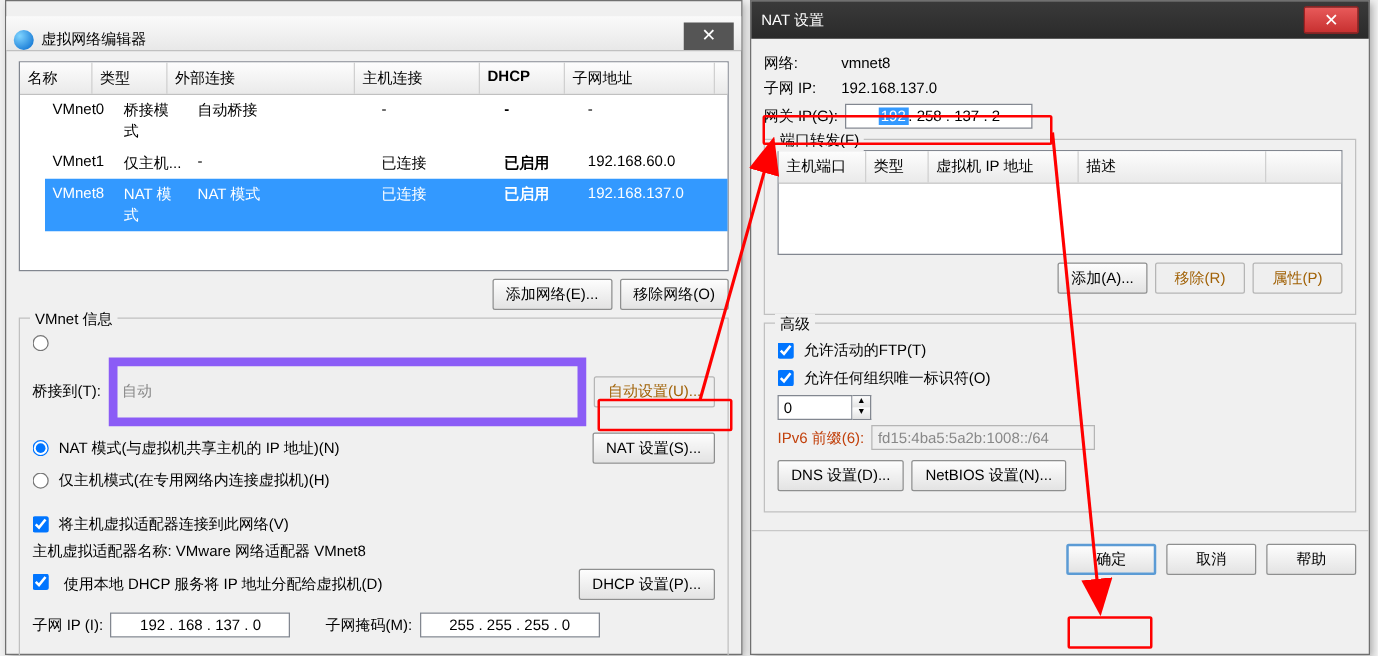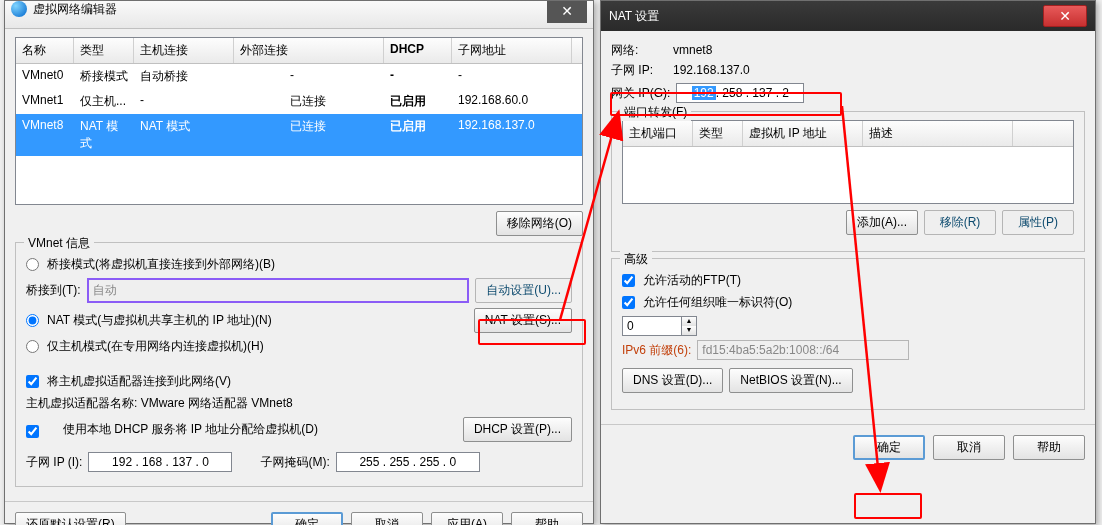--- a/index.html
+++ b/index.html
@@ -1,56 +1,56 @@
 <!DOCTYPE html>
 <html><head>
 <meta charset="utf-8">
 <style>
 * { box-sizing: border-box; margin: 0; padding: 0; font-family: "Microsoft YaHei", "SimSun", Tahoma, sans-serif; font-size: 12px; }
 body { background: #f0f0f0; width: 1102px; height: 525px; position: relative; overflow: hidden; }
 
 .dialog { position: absolute; background: #f0f0f0; border: 1px solid #707070; box-shadow: 2px 2px 6px rgba(0,0,0,0.3); }
-.titlebar { background: linear-gradient(#fafafa, #e8e8e8); height: 28px; display: flex; align-items: flex-start; padding: 0 6px; border-bottom: 1px solid #c0c0c0; }
+.titlebar { background: linear-gradient(#fafafa, #e8e8e8); height: 28px; display: flex; align-items: flex-end; padding: 0 6px; border-bottom: 1px solid #c0c0c0; margin-top: 12px; }
 .titlebar-dark { background: linear-gradient(#3a3a3a, #2a2a2a); color: #fff; height: 30px; display: flex; align-items: center; padding: 0 8px; }
 .title-icon { width: 16px; height: 16px; margin-right: 6px; border-radius: 50%; background: radial-gradient(circle at 30% 30%, #7fd4ff, #0066cc); }
 .close-btn { margin-left: auto; width: 44px; height: 22px; background: linear-gradient(#e85a5a, #c73030); color: #fff; text-align: center; line-height: 20px; font-size: 14px; border: 1px solid #a02020; border-radius: 2px; cursor: pointer; }
 .close-btn-dark { margin-left: auto; width: 40px; height: 22px; background: #555; color: #fff; text-align: center; line-height: 20px; font-size: 14px; cursor: pointer; }
 
 .content { padding: 8px 10px; }
 .table { border: 1px solid #828790; background: #fff; }
 .table-header { display: flex; background: linear-gradient(#fdfdfd, #eaeaea); border-bottom: 1px solid #c0c0c0; }
 .th { padding: 4px 6px; border-right: 1px solid #d0d0d0; }
 .table-body { min-height: 140px; }
-.tr { display: flex; padding: 2px 0; }
+.tr { display: flex; padding: 2px 0; margin-left: 20px; }
 .tr.selected { background: #3399ff; color: #fff; }
 .td { padding: 2px 6px; }
 
 .c-name { width: 58px; }
 .c-type { width: 60px; }
 .c-ext { width: 150px; }
 .c-host { width: 100px; }
 .c-dhcp { width: 68px; font-weight: bold; }
 .c-subnet { width: 120px; }
 
 .btn-row { display: flex; justify-content: flex-end; gap: 6px; margin: 6px 0; }
 .btn { background: linear-gradient(#fdfdfd, #e3e3e3); border: 1px solid #8e8f8f; padding: 3px 10px; cursor: pointer; border-radius: 2px; min-width: 72px; text-align: center; }
-.btn.disabled { color: #0c4a6e; border-color: #b5b5b5; background: #efefef; cursor: default; }
+.btn.disabled { color: #a16207; border-color: #b5b5b5; background: #efefef; cursor: default; }
 .btn.default { border: 2px solid #5b9bd5; padding: 2px 9px; }
 
 .groupbox { border: 1px solid #c0c0c0; margin: 6px 0; padding: 8px 10px 10px; position: relative; }
 .groupbox-title { position: absolute; top: -8px; left: 8px; background: #f0f0f0; padding: 0 4px; }
 
 .radio-row, .check-row { display: flex; align-items: center; margin: 5px 0; gap: 4px; }
 .radio-row input, .check-row input { margin-right: 4px; }
 .indent { margin-left: 18px; }
 
 .field-row { display: flex; align-items: center; gap: 6px; margin: 4px 0; }
 .ip-input { background: #fff; border: 1px solid #828790; padding: 2px 6px; width: 144px; display: inline-flex; justify-content: center; }
 .text-input { background: #fff; border: 1px solid #828790; padding: 2px 4px; }
-.select-disabled { background: #efefef; border: 2px solid #8b5cf6; color: #888; padding: 2px 4px; flex: 1; }
+.select-disabled { background: #efefef; border: 7px solid #8b5cf6; color: #888; padding: 12px 4px; flex: 1; }
 
 .redbox { border: 2px solid #ff0000; border-radius: 2px; position: absolute; pointer-events: none; }
 .arrow-svg { position: absolute; pointer-events: none; }
 
 .label-col { display: inline-block; width: 62px; }
 .nat-info-row { margin: 3px 0; }
 
 
 .pf-table { border: 1px solid #828790; background: #fff; margin-top: 4px; }
 .pf-header { display: flex; background: linear-gradient(#fdfdfd, #eaeaea); border-bottom: 1px solid #c0c0c0; }
@@ -74,22 +74,22 @@
   <div class="titlebar">
     <div class="title-icon"></div>
     <span>虚拟网络编辑器</span>
     <div class="close-btn-dark">✕</div>
   </div>
   <div class="content">
     <div class="table">
       <div class="table-header">
         <div class="th c-name">名称</div>
         <div class="th c-type">类型</div>
+        <div class="th c-ext">外部连接</div>
         <div class="th c-host">主机连接</div>
-        <div class="th c-ext">外部连接</div>
         <div class="th c-dhcp">DHCP</div>
         <div class="th c-subnet">子网地址</div>
       </div>
       <div class="table-body">
         <div class="tr">
           <div class="td c-name">VMnet0</div>
           <div class="td c-type">桥接模式</div>
           <div class="td c-ext">自动桥接</div>
           <div class="td c-host">-</div>
           <div class="td c-dhcp">-</div>
@@ -108,29 +108,29 @@
           <div class="td c-type">NAT 模式</div>
           <div class="td c-ext">NAT 模式</div>
           <div class="td c-host">已连接</div>
           <div class="td c-dhcp">已启用</div>
           <div class="td c-subnet">192.168.137.0</div>
         </div>
       </div>
     </div>
 
     <div class="btn-row">
+      <div class="btn">添加网络(E)...</div>
       <div class="btn">移除网络(O)</div>
     </div>
 
     <div class="groupbox">
       <div class="groupbox-title">VMnet 信息</div>
 
       <div class="radio-row">
         <input type="radio" name="mode" style="">
-        <span>桥接模式(将虚拟机直接连接到外部网络)(B)</span>
       </div>
       <div class="field-row indent">
         <span>桥接到(T):</span>
         <div class="select-disabled">自动</div>
         <div class="btn disabled">自动设置(U)...</div>
       </div>
 
       <div class="radio-row" style="justify-content: space-between;">
         <span style="display:flex;align-items:center;gap:4px;">
           <input type="radio" name="mode" checked="" style="">
@@ -146,21 +146,21 @@
 
       <div style="height:8px"></div>
 
       <div class="check-row">
         <input type="checkbox" checked="" style="">
         <span>将主机虚拟适配器连接到此网络(V)</span>
       </div>
       <div class="indent" style="margin:3px 0">主机虚拟适配器名称: VMware 网络适配器 VMnet8</div>
 
       <div class="check-row" style="justify-content: space-between;">
-        <span style="display:flex;align-items:flex-end;gap:20px;">
+        <span style="display:flex;align-items:flex-start;gap:8px;">
           <input type="checkbox" checked="" style="">
           <span>使用本地 DHCP 服务将 IP 地址分配给虚拟机(D)</span>
         </span>
         <div class="btn">DHCP 设置(P)...</div>
       </div>
 
       <div class="field-row" style="margin-top:10px">
         <span>子网 IP (I):</span>
         <span class="ip-input">192 . 168 . 137 . 0</span>
         <span style="width:16px"></span>
@@ -184,21 +184,21 @@
   <div class="titlebar-dark">
     <span>NAT 设置</span>
     <div class="close-btn">✕</div>
   </div>
   <div class="content">
     <div class="nat-info-row"><span class="label-col">网络:</span><span>vmnet8</span></div>
     <div class="nat-info-row"><span class="label-col">子网 IP:</span><span>192.168.137.0</span></div>
 
     <div class="field-row" style="margin-top:4px">
       <span>网关 IP(G):</span>
-      <span class="ip-input" style="width:128px">
+      <span class="ip-input" style="width:150px">
         <span style="background:#3399ff;color:#fff;padding:0 2px">192</span>
           <span> . 258 . 137 .  2</span>
       </span>
     </div>
 
     <div class="groupbox" style="margin-top:8px;padding-top:4px">
       <div class="groupbox-title">端口转发(F)</div>
       <div class="pf-table">
         <div class="pf-header">
           <div class="th pc1">主机端口</div>
@@ -229,21 +229,21 @@
         <div class="spinner">
           <input value="0" style="">
           <div class="spin-btns">
               <div class="sp">▲</div>
               <div class="sp">▼</div>
             </div>
         </div>
       </div>
       <div class="field-row indent">
         <span style="color:#c2410c">IPv6 前缀(6):</span>
-        <input class="text-input" style="width: 212px; background: rgb(239, 239, 239); color: rgb(136, 136, 136); border-color: rgb(181, 181, 181);" disabled="" value="fd15:4ba5:5a2b:1008::/64">
+        <input class="text-input" style="width: 179px; background: rgb(239, 239, 239); color: rgb(136, 136, 136); border-color: rgb(181, 181, 181);" disabled="" value="fd15:4ba5:5a2b:1008::/64">
       </div>
       <div class="btn-row" style="justify-content:flex-start;margin-top:8px">
         <div class="btn">DNS 设置(D)...</div>
         <div class="btn">NetBIOS 设置(N)...</div>
       </div>
     </div>
   </div>
   <div class="bottom-bar" style="justify-content:flex-end">
     <div class="btn default">确定</div>
     <div class="btn">取消</div>

